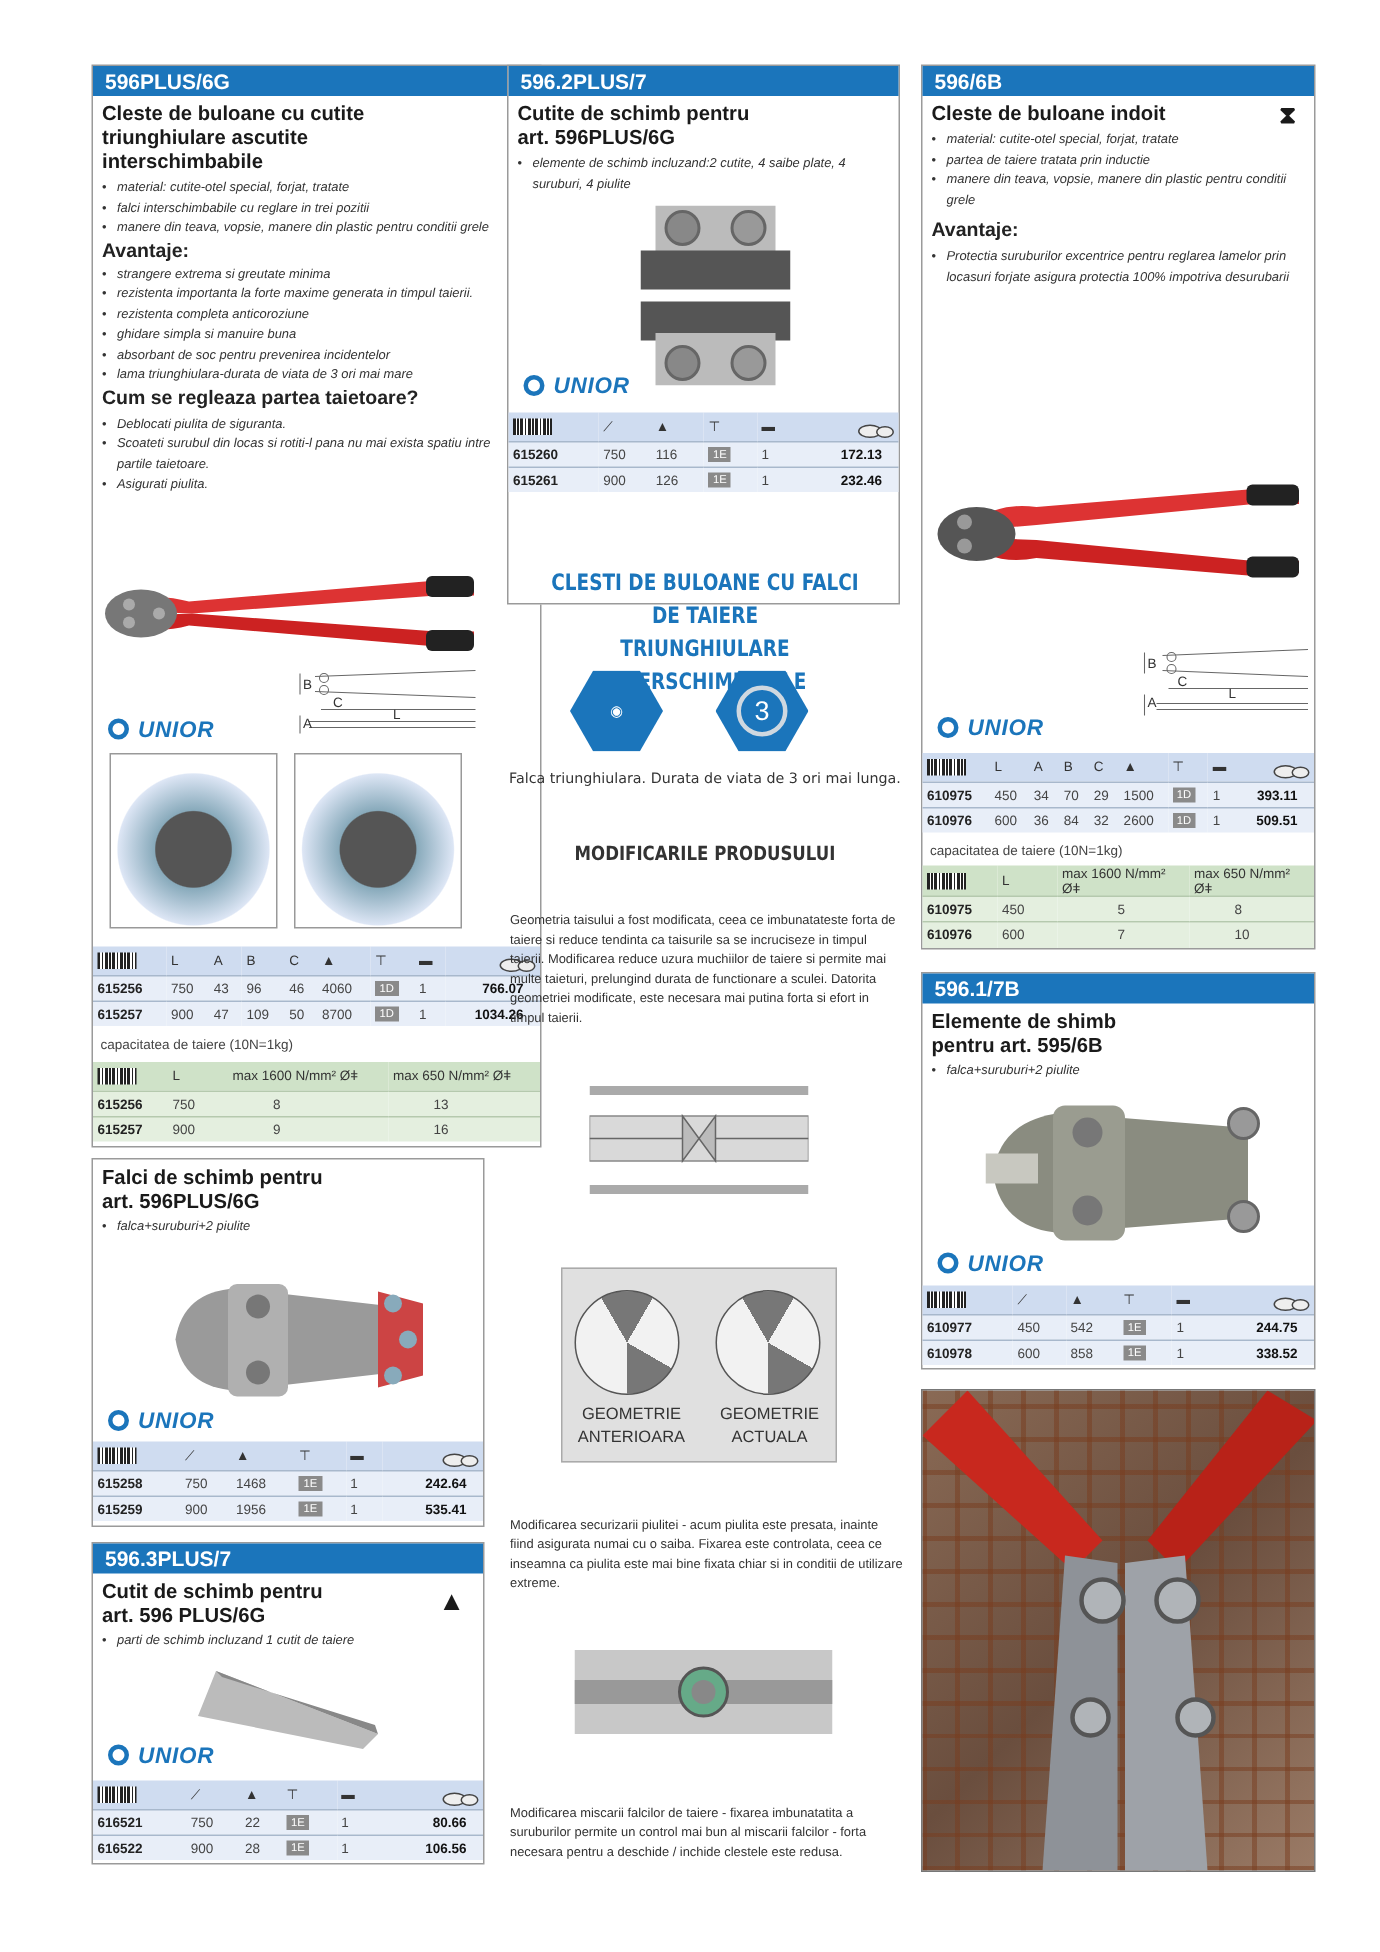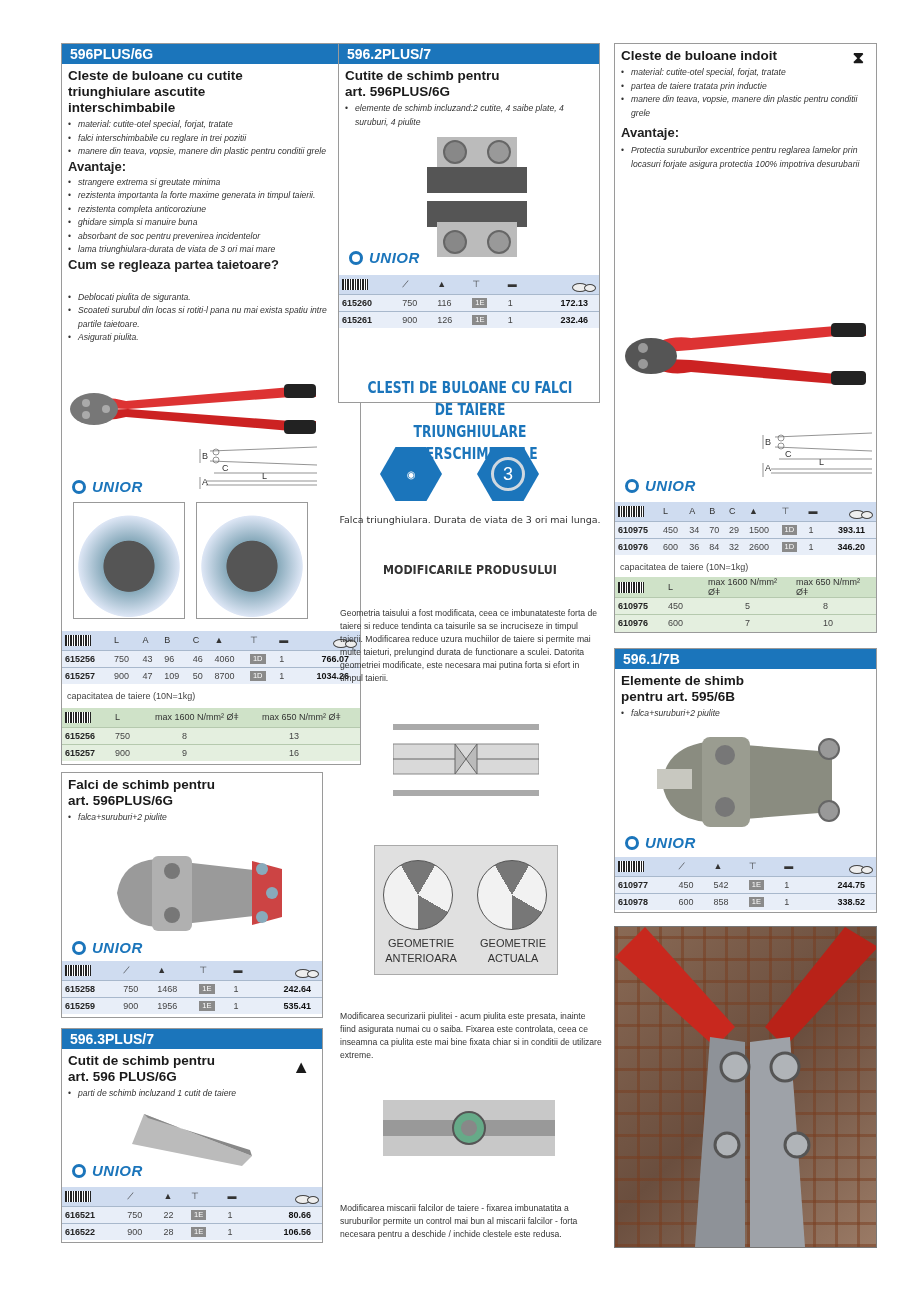--- a/index.html
+++ b/index.html
@@ -59,21 +59,21 @@
   <div class="subhead" style="padding-top:0">Avantaje:</div>
   <ul class="bul">
     <li>strangere extrema si greutate minima</li>
     <li>rezistenta importanta la forte maxime generata in timpul taierii.</li>
     <li>rezistenta completa anticoroziune</li>
     <li>ghidare simpla si manuire buna</li>
     <li>absorbant de soc pentru prevenirea incidentelor</li>
     <li>lama triunghiulara-durata de viata de 3 ori mai mare</li>
   </ul>
   <div class="subhead" style="padding-top:0">Cum se regleaza partea taietoare?</div>
-  <ul class="bul" style="margin-top:17px">
+  <ul class="bul" style="margin-top:2px">
     <li>Deblocati piulita de siguranta.</li>
     <li>Scoateti surubul din locas si rotiti-l pana nu mai exista spatiu intre partile taietoare.</li>
     <li>Asigurati piulita.</li>
   </ul>
 
   <svg class="cutter" style="left:4px;top:335px" width="254" height="60" viewBox="0 0 254 60">
     <path d="M10 28 Q30 14 60 22 L225 8 L250 10 L250 18 L225 18 L62 30 Z" fill="#d33"></path>
     <path d="M10 32 Q30 46 60 38 L225 52 L250 50 L250 42 L225 42 L62 30 Z" fill="#c22"></path>
     <rect x="218" y="5" width="32" height="14" rx="4" fill="#222"></rect>
     <rect x="218" y="41" width="32" height="14" rx="4" fill="#222"></rect>
@@ -339,20 +339,21 @@
 <svg style="position:absolute;left:383px;top:1100px" width="172" height="56" viewBox="0 0 172 56">
   <rect width="172" height="56" fill="#c8c8c8"></rect>
   <rect x="0" y="20" width="172" height="16" fill="#999"></rect>
   <circle cx="86" cy="28" r="16" fill="#6a8" stroke="#555" stroke-width="2"></circle>
   <circle cx="86" cy="28" r="8" fill="#888"></circle>
 </svg>
 
 <div class="mid-p" style="top:1202px">Modificarea miscarii falcilor de taiere - fixarea imbunatatita a suruburilor permite un control mai bun al miscarii falcilor - forta necesara pentru a deschide / inchide clestele este redusa.</div>
 
 <div class="card" style="left:614px;top:43px;width:263px;height:590px;">
+  <div class="card-head">596/6B</div>
   <div class="card-title">
     <span>Cleste de buloane indoit</span>
     <span class="sym" style="font-size:16px">⧗</span>
   </div>
   <ul class="bul">
     <li>material: cutite-otel special, forjat, tratate</li>
     <li>partea de taiere tratata prin inductie</li>
     <li>manere din teava, vopsie, manere din plastic pentru conditii grele</li>
   </ul>
   <div class="subhead" style="padding-top:5px;padding-bottom:4px">Avantaje:</div>
@@ -416,21 +417,21 @@
     </tr>
     <tr class="r">
       <td class="code">610976</td>
           <td>600</td>
           <td>36</td>
       <td>84</td>
           <td>32</td>
           <td>2600</td>
       <td><span class="tag">1D</span></td>
           <td>1</td>
-          <td class="price">346.20</td>
+          <td class="price">509.51</td>
     </tr>
   </tbody>
     </table>
   <div class="capline" style="top:518px">capacitatea de taiere (10N=1kg)</div>
   <table class="spec cap" style="top:533px">
     <tbody>
         <tr>
       <th style="width:50px"><span class="barcode"></span></th>
       <th style="width:40px">L</th>
       <th>max 1600 N/mm² Øǂ</th>

